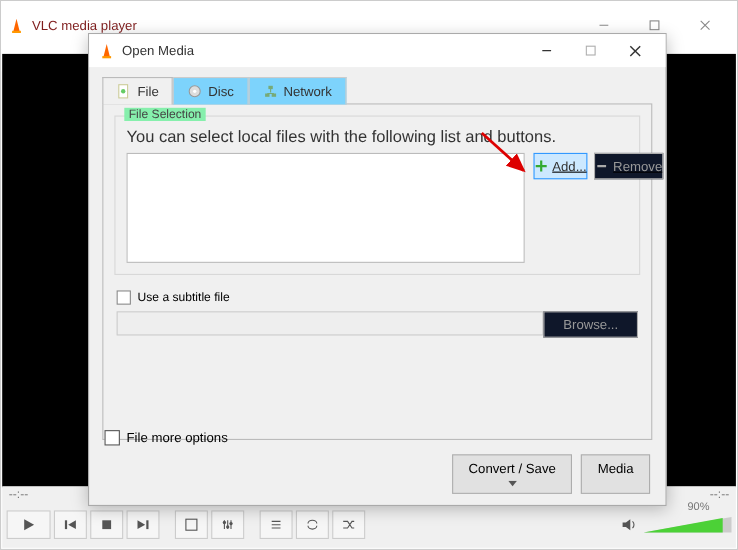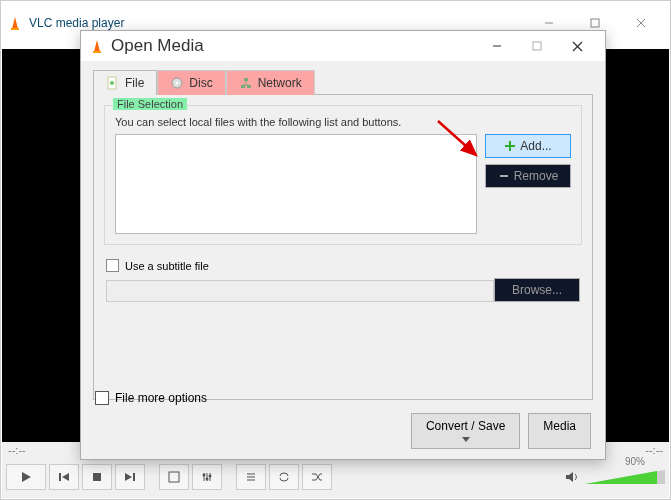--- a/index.html
+++ b/index.html
@@ -1,19 +1,19 @@
 <!DOCTYPE html>
 <html><head>
 <meta charset="utf-8">
 <style>
   * { box-sizing: border-box; margin: 0; padding: 0; font-family: "Segoe UI", Tahoma, sans-serif; }
   body { width: 671px; height: 500px; background: #f0f0f0; overflow: hidden; position: relative; }
 
   .main-window { position: absolute; top: 0; left: 0; width: 671px; height: 500px; background: #fff; border: 1px solid #ccc; }
-  .main-titlebar { height: 44px; display: flex; align-items: center; padding: 0 6px; background: #fff; color: #0c4a6e; font-size: 12px; }
+  .main-titlebar { height: 44px; display: flex; align-items: center; padding: 0 6px; background: #fff; color: #7f1d1d; font-size: 12px; }
   .main-titlebar .icon { width: 16px; height: 16px; margin-right: 6px; }
   .main-title { flex: 1; }
   .win-ctrl { width: 46px; height: 28px; display: flex; align-items: center; justify-content: center; color: #777; font-size: 11px; }
   .main-menubar { height: 20px; display: flex; align-items: center; padding: 0 4px; background: #fff; font-size: 12px; color: #666; gap: 10px; }
   .video-area { position: absolute; top: 48px; left: 1px; right: 1px; height: 394px; background: #000; }
 
   .bottom-bar { position: absolute; left: 1px; right: 1px; bottom: 1px; height: 56px; background: #f0f0f0; }
   .time-row { height: 18px; display: flex; justify-content: space-between; padding: 2px 6px; font-size: 11px; color: #777; }
   .ctrl-row { height: 34px; display: flex; align-items: center; padding: 0 4px; gap: 3px; }
   .ctrl-btn { width: 30px; height: 26px; border: 1px solid #ccc; background: #f6f6f6; display: flex; align-items: center; justify-content: center; color: #555; font-size: 12px; }
@@ -21,45 +21,45 @@
   .ctrl-sep { width: 8px; }
   .volume-wrap { margin-left: auto; display: flex; align-items: center; gap: 4px; position: relative; }
   .vol-label { position: absolute; top: -14px; right: 20px; font-size: 10px; color: #777; }
   .vol-icon { color: #555; font-size: 14px; }
   .vol-bar { width: 80px; height: 14px; position: relative; }
   .vol-tri { width: 0; height: 0; border-left: 80px solid transparent; border-bottom: 14px solid #ccc; position: absolute; }
   .vol-tri-fill { width: 0; height: 0; border-left: 72px solid transparent; border-bottom: 13px solid #4cd137; position: absolute; bottom: 0; left: 0; }
 
   
   .dialog { position: absolute; top: 30px; left: 80px; width: 526px; height: 430px; background: #f0f0f0; border: 1px solid #aaa; box-shadow: 0 4px 14px rgba(0,0,0,.25); }
-  .dlg-title { height: 30px; display: flex; align-items: center; padding: 0 8px; background: #fff; font-size: 17px; }
+  .dlg-title { height: 30px; display: flex; align-items: center; padding: 0 8px; background: #fff; font-size: 12px; }
   .dlg-title .icon { width: 16px; height: 16px; margin-right: 6px; }
   .dlg-title-text { flex: 1; color: #333; }
   .dlg-ctrl { width: 40px; height: 30px; display: flex; align-items: center; justify-content: center; color: #555; font-size: 12px; }
 
   .tabs { display: flex; padding: 8px 12px 0 12px; gap: 0; }
-  .tab { padding: 5px 12px; font-size: 12px; display: flex; align-items: center; gap: 5px; border: 1px solid #ccc; border-bottom: none; background: #fca5a5; color: #333; position: relative; top: 1px; }
+  .tab { padding: 5px 12px; font-size: 12px; display: flex; align-items: center; gap: 5px; border: 1px solid #ccc; border-bottom: none; background: #7dd3fc; color: #333; position: relative; top: 1px; }
   .tab.active { background: #f0f0f0; border-color: #bbb; z-index: 2; }
   .tab .ticon { width: 14px; height: 14px; }
 
   .tab-body { margin: 0 12px; border: 1px solid #bbb; background: #f0f0f0; padding: 10px; height: 306px; }
   .group { border: 1px solid #d8d8d8; padding: 10px; position: relative; margin-bottom: 10px; }
   .group-label { position: absolute; top: -8px; left: 8px; background: #86efac; padding: 0 4px; font-size: 11px; color: #444; }
-  .help-text { font-size: 11px; color: #333; margin-bottom: 6px; }
+  .help-text { font-size: 15px; color: #333; margin-bottom: 6px; }
   .group-row { display: flex; gap: 8px; }
   .file-list { flex: 1; height: 100px; background: #fff; border: 1px solid #bbb; }
-  .side-btns { display: flex; flex-direction: column; gap: 6px; width: 86px; }
+  .side-btns { display: flex; flex-direction: row; gap: 6px; width: 86px; text-decoration: underline; }
   .btn { height: 24px; font-size: 12px; border: 1px solid #adadad; background: #e1e1e1; display: flex; align-items: center; justify-content: center; gap: 4px; color: #333; }
   .btn.highlight { border: 1px solid #3399ff; background: #cce8ff; }
   .btn.disabled { color: #999; background: #0f172a; }
 
   .sub-row { display: flex; align-items: center; gap: 6px; font-size: 11px; margin-bottom: 6px; }
   .chk { width: 13px; height: 13px; border: 1px solid #888; background: #fff; }
   .path-box { flex: 1; height: 22px; background: #eee; border: 1px solid #ccc; }
-  .sub-row2 { display: flex; gap: 0; align-items: flex-end; }
+  .sub-row2 { display: flex; gap: 0; }
 
   .dlg-bottom { position: absolute; bottom: 10px; left: 14px; right: 14px; }
   .show-more { display: flex; align-items: center; gap: 6px; font-size: 12px; margin-bottom: 8px; }
   .show-more .chk { border: 1px solid #555; width: 14px; height: 14px; }
   .dlg-btns { display: flex; justify-content: flex-end; gap: 8px; }
   .dlg-btn { padding: 5px 14px; font-size: 12px; border: 1px solid #adadad; background: #e1e1e1; display: flex; align-items: center; gap: 4px; flex-direction: column; }
 
   .arrow { position: absolute; top: 115px; left: 430px; pointer-events: none; }
 
   svg { display: block; }

